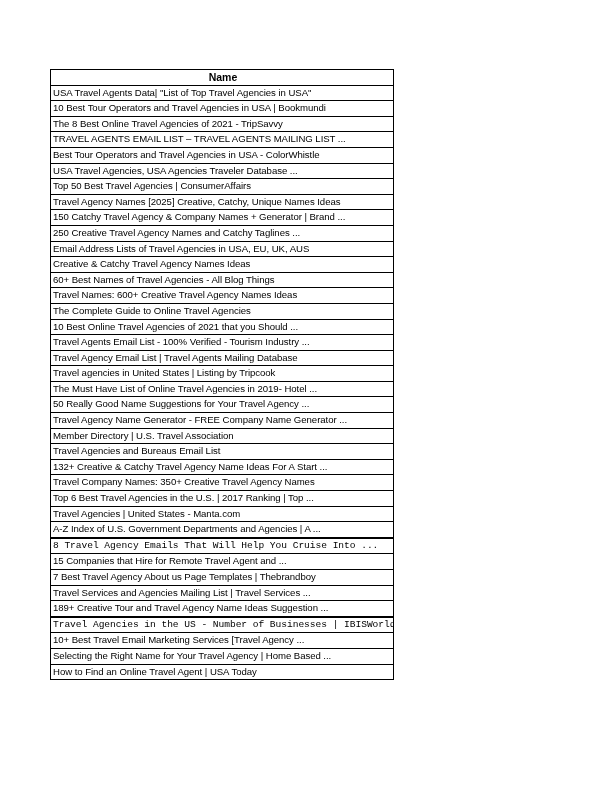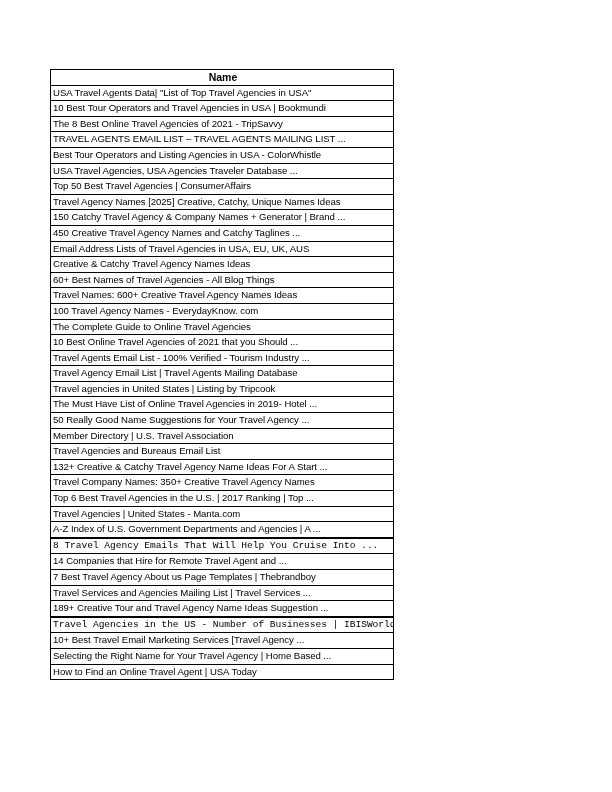--- a/index.html
+++ b/index.html
@@ -38,51 +38,48 @@
         <tr>
           <td>10 Best Tour Operators and Travel Agencies in USA | Bookmundi</td>
         </tr>
         <tr>
           <td>The 8 Best Online Travel Agencies of 2021 - TripSavvy</td>
         </tr>
         <tr>
           <td>TRAVEL AGENTS EMAIL LIST – TRAVEL AGENTS MAILING LIST ...</td>
         </tr>
         <tr>
-          <td>Best Tour Operators and Listing Agencies in USA - ColorWhistle</td>
+          <td>Best Tour Operators and Travel Agencies in USA - ColorWhistle</td>
         </tr>
         <tr>
           <td>USA Travel Agencies, USA Agencies Traveler Database ...</td>
         </tr>
         <tr>
           <td>Top 50 Best Travel Agencies | ConsumerAffairs</td>
         </tr>
         <tr>
           <td>Travel Agency Names [2025] Creative, Catchy, Unique Names Ideas</td>
         </tr>
         <tr>
           <td>150 Catchy Travel Agency &amp; Company Names + Generator | Brand ...</td>
         </tr>
         <tr>
-          <td>450 Creative Travel Agency Names and Catchy Taglines ...</td>
+          <td>250 Creative Travel Agency Names and Catchy Taglines ...</td>
         </tr>
         <tr>
           <td>Email Address Lists of Travel Agencies in USA, EU, UK, AUS</td>
         </tr>
         <tr>
           <td>Creative &amp; Catchy Travel Agency Names Ideas</td>
         </tr>
         <tr>
           <td>60+ Best Names of Travel Agencies - All Blog Things</td>
         </tr>
         <tr>
           <td>Travel Names: 600+ Creative Travel Agency Names Ideas</td>
-        </tr>
-        <tr>
-          <td>100 Travel Agency Names - EverydayKnow. com</td>
         </tr>
         <tr>
           <td>The Complete Guide to Online Travel Agencies</td>
         </tr>
         <tr>
           <td>10 Best Online Travel Agencies of 2021 that you Should ...</td>
         </tr>
         <tr>
           <td>Travel Agents Email List - 100% Verified - Tourism Industry ...</td>
         </tr>
@@ -90,20 +87,23 @@
           <td>Travel Agency Email List | Travel Agents Mailing Database</td>
         </tr>
         <tr>
           <td>Travel agencies in United States | Listing by Tripcook</td>
         </tr>
         <tr>
           <td>The Must Have List of Online Travel Agencies in 2019- Hotel ...</td>
         </tr>
         <tr>
           <td>50 Really Good Name Suggestions for Your Travel Agency ...</td>
+        </tr>
+        <tr>
+          <td>Travel Agency Name Generator - FREE Company Name Generator ...</td>
         </tr>
         <tr>
           <td>Member Directory | U.S. Travel Association</td>
         </tr>
         <tr>
           <td>Travel Agencies and Bureaus Email List</td>
         </tr>
         <tr>
           <td>132+ Creative &amp; Catchy Travel Agency Name Ideas For A Start ...</td>
         </tr>
@@ -116,21 +116,21 @@
         <tr>
           <td>Travel Agencies | United States - Manta.com</td>
         </tr>
         <tr>
           <td>A-Z Index of U.S. Government Departments and Agencies | A ...</td>
         </tr>
         <tr class="thick-top">
           <td>8 Travel Agency Emails That Will Help You Cruise Into ...</td>
         </tr>
         <tr>
-          <td>14 Companies that Hire for Remote Travel Agent and ...</td>
+          <td>15 Companies that Hire for Remote Travel Agent and ...</td>
         </tr>
         <tr>
           <td>7 Best Travel Agency About us Page Templates | Thebrandboy</td>
         </tr>
         <tr>
           <td>Travel Services and Agencies Mailing List | Travel Services ...</td>
         </tr>
         <tr>
           <td>189+ Creative Tour and Travel Agency Name Ideas Suggestion ...</td>
         </tr>

